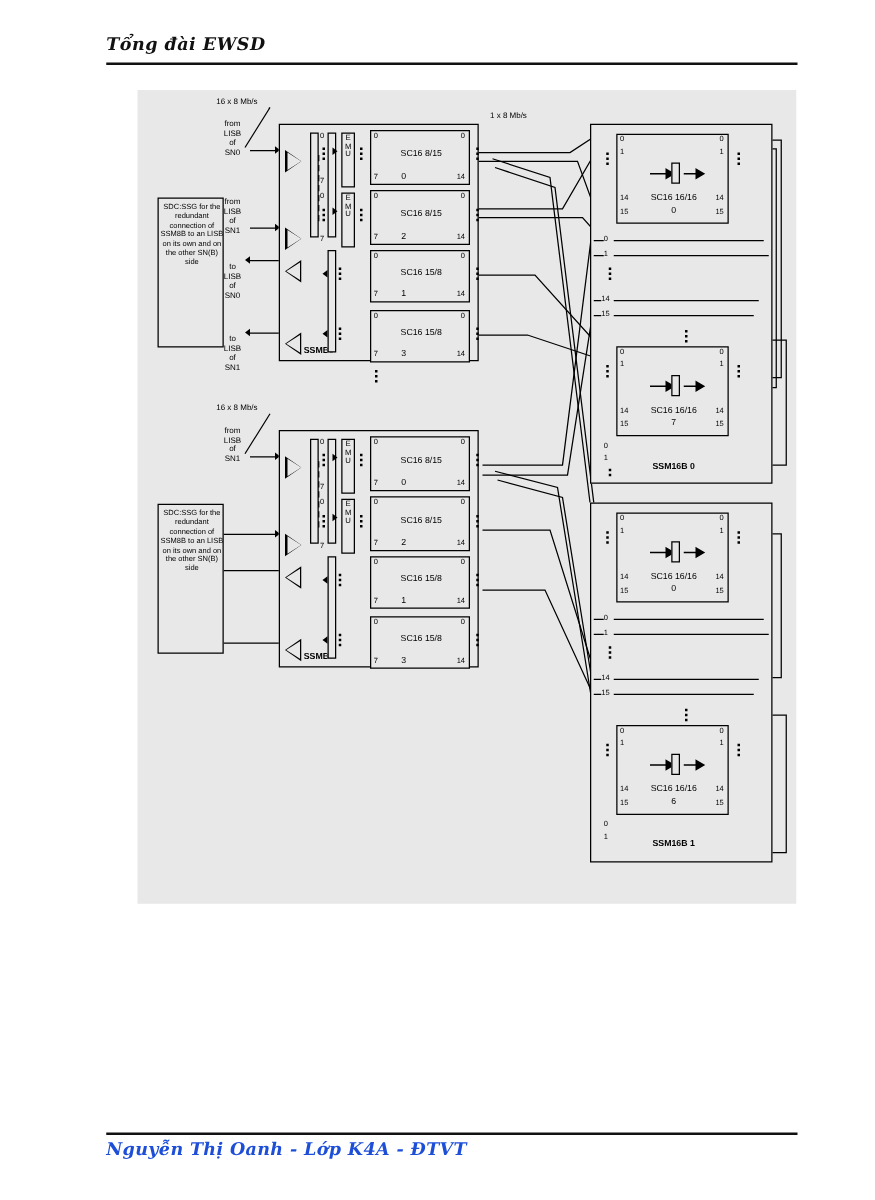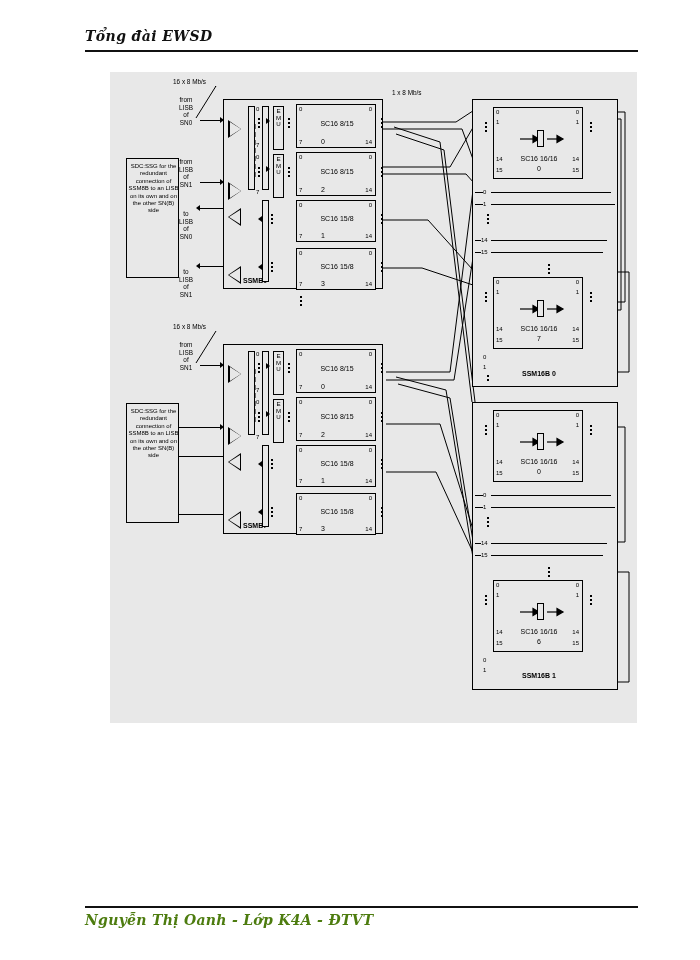--- a/index.html
+++ b/index.html
@@ -8,21 +8,21 @@
   
   .hdr{position:absolute;left:85px;top:28px;width:553px;height:26px;text-decoration:underline;}
   .hdr .ht{position:absolute;top:0;font-family:"DejaVu Serif",serif;font-style:italic;font-weight:bold;
            font-size:14px;letter-spacing:.4px;color:#111;white-space:nowrap;}
   .hdr .hl{left:0;} .hdr .hr{left:345px;}
   .hdr .rule{position:absolute;left:0;top:22px;width:553px;height:2px;background:#111;}
 
   .ftr{position:absolute;left:85px;top:906px;width:553px;height:32px;}
   .ftr .rule{position:absolute;left:0;top:0;width:553px;height:2px;background:#111;}
   .ftr .ft{position:absolute;left:0;top:6px;font-family:"DejaVu Serif",serif;font-style:italic;
-           font-weight:bold;font-size:14px;letter-spacing:.3px;color:#4d7c0f;white-space:nowrap;}
+           font-weight:bold;font-size:14px;letter-spacing:.3px;color:#1d4ed8;white-space:nowrap;}
 
   
   .canvas{position:absolute;left:110px;top:72px;width:527px;height:651px;background:#e8e8e8;}
   .canvas *{box-sizing:border-box;}
 
   .bx{position:absolute;border:1.6px solid #000;background:#e8e8e8;}
   .bx2{position:absolute;border:1.1px solid #000;background:#e8e8e8;}
   .lbl{position:absolute;font-size:6.4px;line-height:7.6px;color:#000;white-space:nowrap;}
   .lbl.c{text-align:center;}
   .ln{position:absolute;background:#000;}

